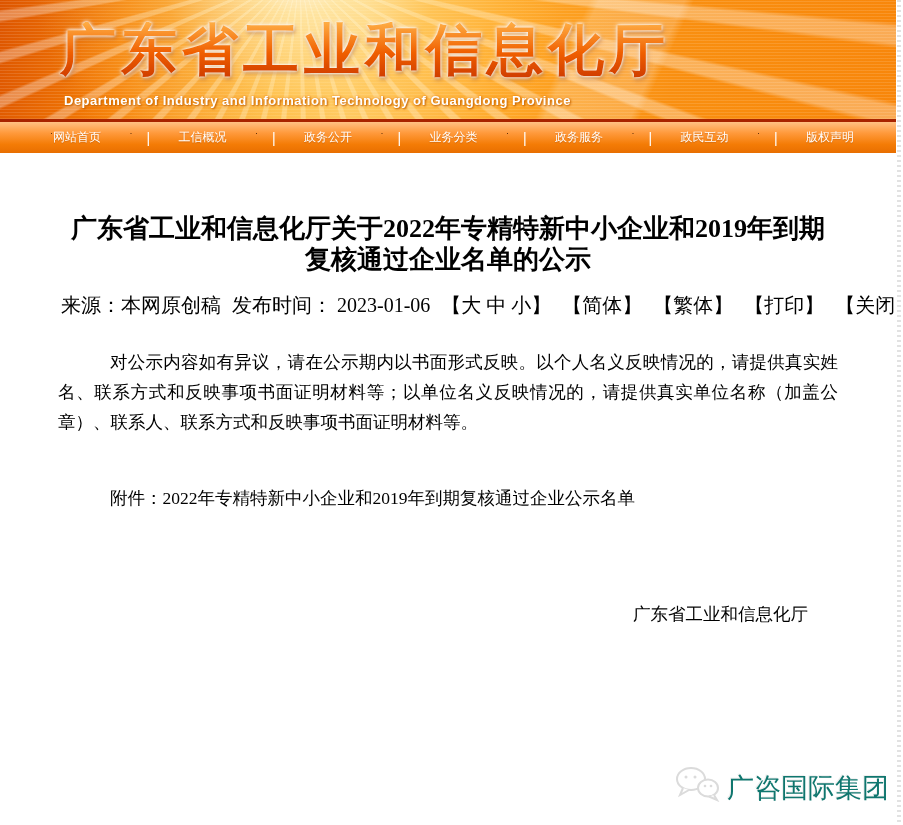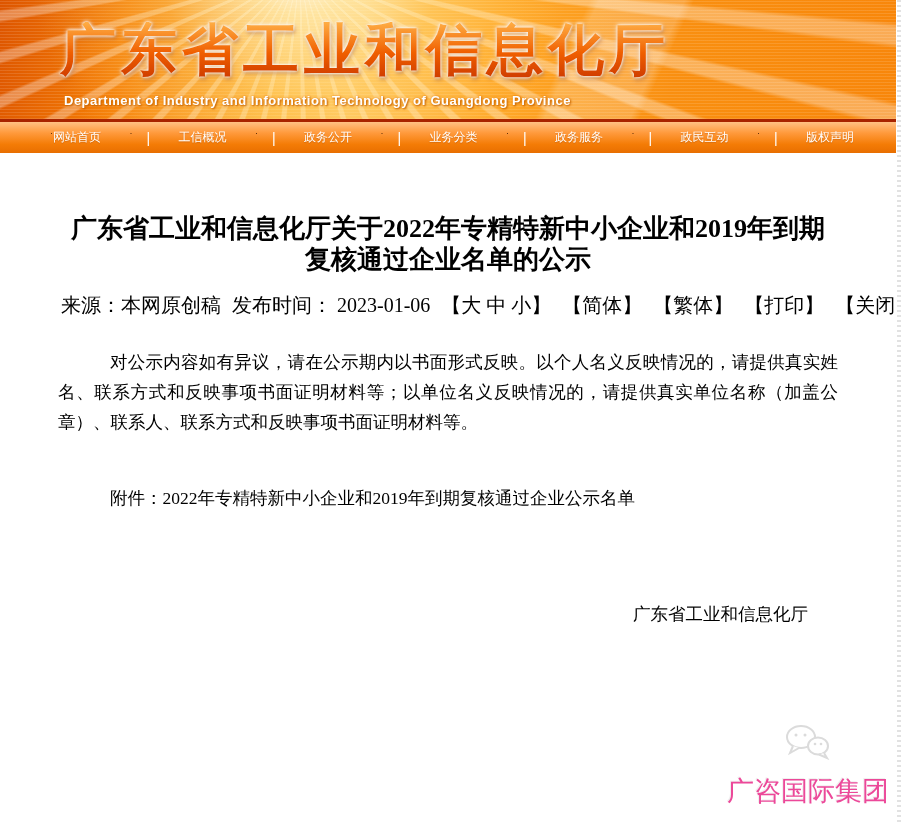--- a/index.html
+++ b/index.html
@@ -60,22 +60,22 @@
   .para { margin-top:28px; font-size:17.5px; line-height:30px; text-indent:52px; text-align:justify; }
   .para + .para { margin-top:10px; }
 
   .attachment { margin-top:46px; font-size:17.5px; line-height:30px; text-indent:52px; cursor:pointer; }
 
   .signature { margin-top:86px; text-align:right; padding-right:30px; font-size:17.5px; line-height:30px; }
   .sig-date  { margin-top:4px; text-align:right; padding-right:68px; font-size:17.5px; line-height:30px; }
 
   
   .watermark { position:absolute; right:14px; bottom:16px; display:flex; align-items:center; gap:6px;
-    color:#ec4899; font-size:27px; font-family:"Liberation Sans","DejaVu Sans",sans-serif;
-    text-shadow:1px 1px 0 #ffffff, -1px -1px 0 #efefef; user-select:none;flex-direction:column; }
+    color:#0f766e; font-size:27px; font-family:"Liberation Sans","DejaVu Sans",sans-serif;
+    text-shadow:1px 1px 0 #ffffff, -1px -1px 0 #efefef; user-select:none; }
   .wm-icon { opacity:.75; }
 </style>
 </head>
 <body>
 
 <div class="page">
 
   <div class="banner">
     <div class="banner-title">广东省工业和信息化厅</div>
     <div class="banner-subtitle">Department of Industry and Information Technology of Guangdong Province</div>

